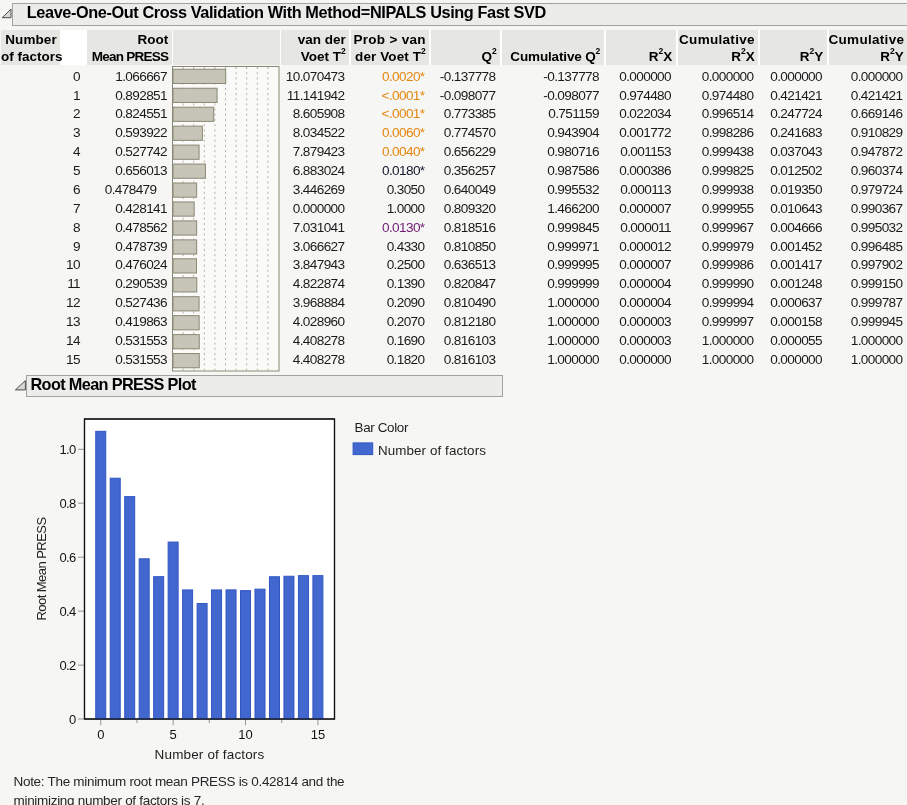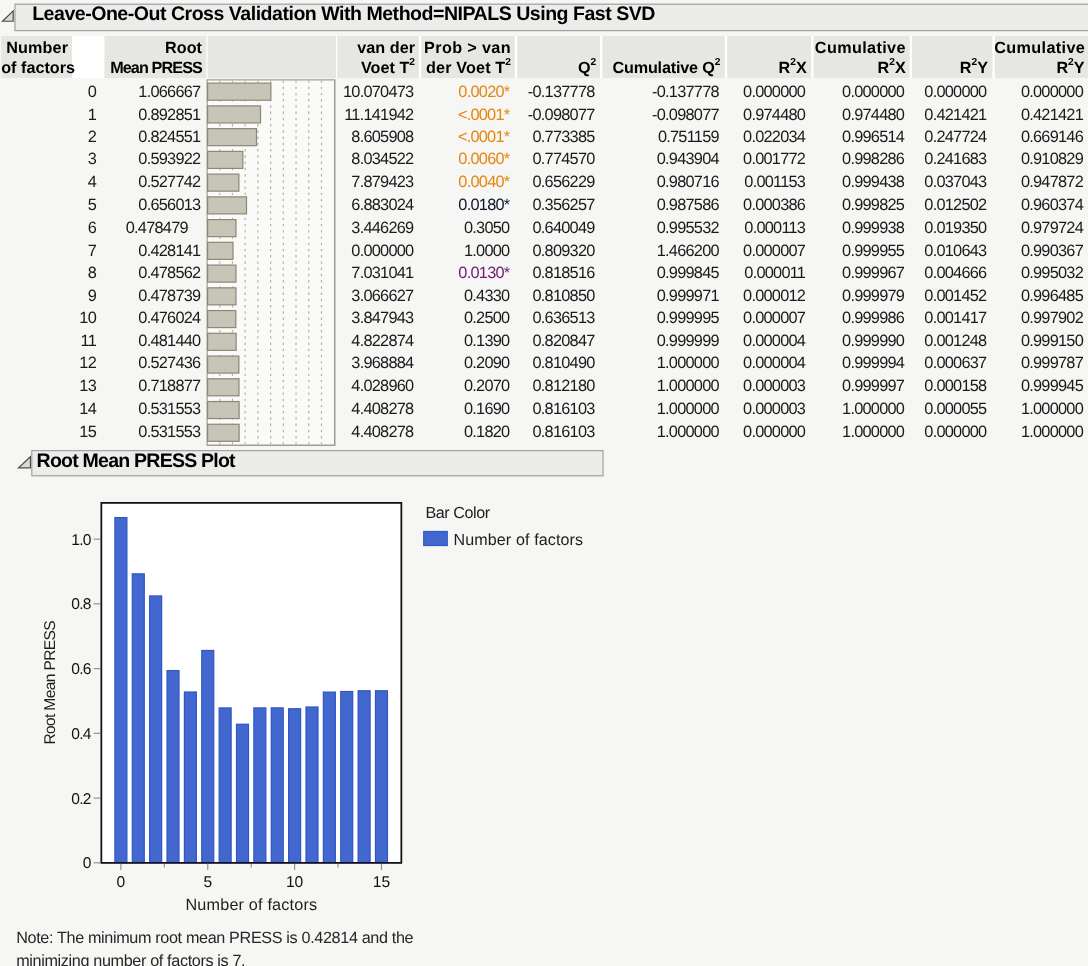--- a/index.html
+++ b/index.html
@@ -84,23 +84,23 @@
 <div style="padding-right:4.5px">0.892851</div>
 <div style="padding-right:4.5px">0.824551</div>
 <div style="padding-right:4.5px">0.593922</div>
 <div style="padding-right:4.5px">0.527742</div>
 <div style="padding-right:4.5px">0.656013</div>
 <div style="padding-right:15px">0.478479</div>
 <div style="padding-right:4.5px">0.428141</div>
 <div style="padding-right:4.5px">0.478562</div>
 <div style="padding-right:4.5px">0.478739</div>
 <div style="padding-right:4.5px">0.476024</div>
-<div style="padding-right:4.5px">0.481440</div>
+<div style="padding-right:4.5px">0.290539</div>
 <div style="padding-right:4.5px">0.527436</div>
-<div style="padding-right:4.5px">0.718877</div>
+<div style="padding-right:4.5px">0.419863</div>
 <div style="padding-right:4.5px">0.531553</div>
 <div style="padding-right:4.5px">0.531553</div>
 </div>
 <div class="col" style="left:281.0px;top:64.7px;width:68.0px;padding-top:3.0px">
 <div style="padding-right:4.5px">10.070473</div>
 <div style="padding-right:4.5px">11.141942</div>
 <div style="padding-right:4.5px">8.605908</div>
 <div style="padding-right:4.5px">8.034522</div>
 <div style="padding-right:4.5px">7.879423</div>
 <div style="padding-right:4.5px">6.883024</div>

